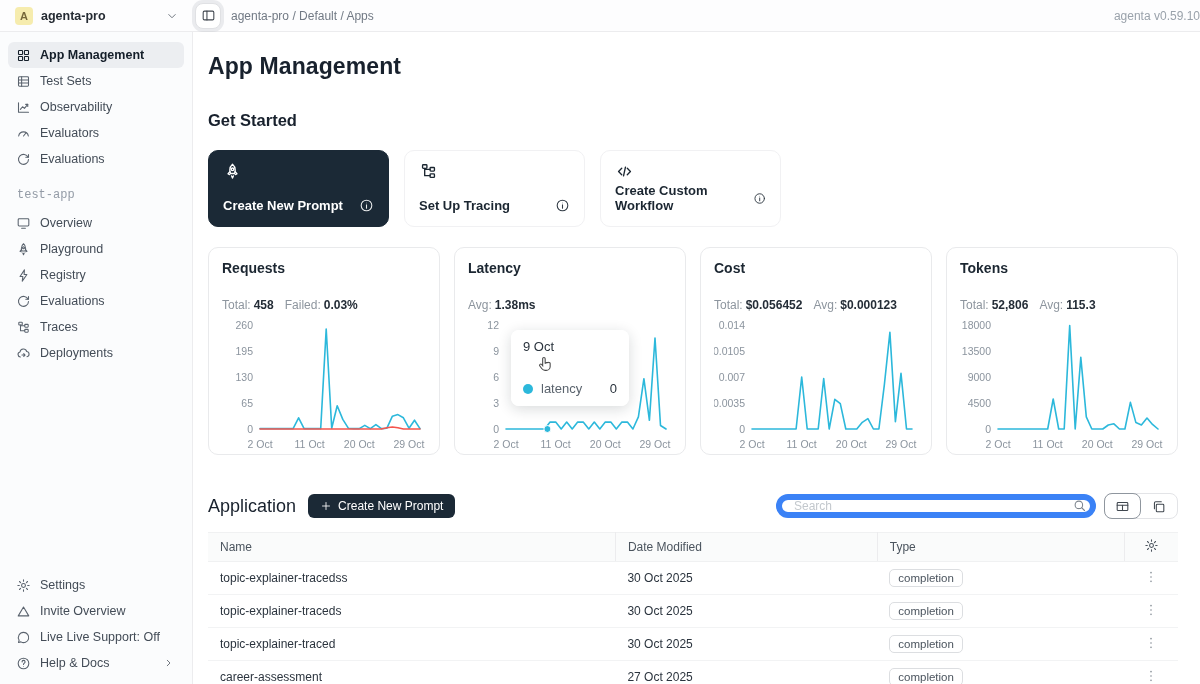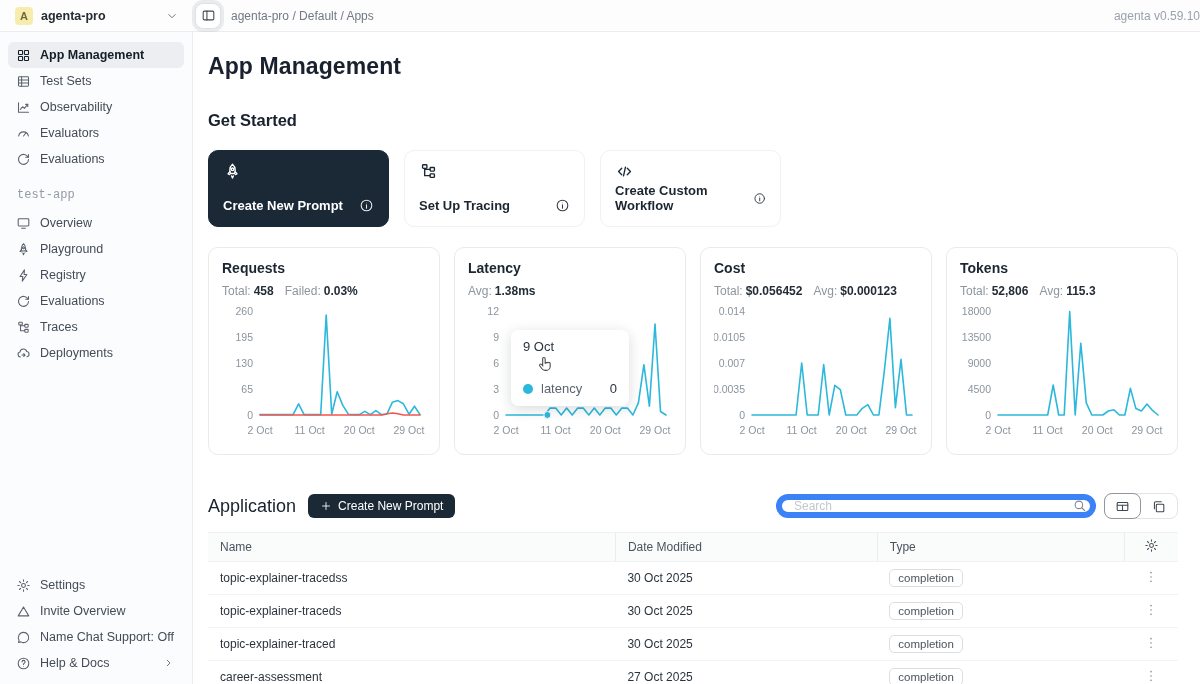--- a/index.html
+++ b/index.html
@@ -52,21 +52,21 @@
   .gs-card.dark { background:#1b2936; border-color:#1b2936; color:#fff; }
   .gs-icon { width:19px; height:19px; }
   .gs-bottom { display:flex; align-items:center; justify-content:space-between; font-size:13px; font-weight:600; }
   .gs-info { width:15px; height:15px; opacity:.9; cursor:pointer; }
 
   
   .charts-row { display:flex; gap:14px; margin-top:20px; }
   .chart-card { width:232px; height:208px; border:1px solid #e9eaec; border-radius:10px; background:#fff;
                 padding:12px 13px 4px; position:relative; }
   .chart-title { font-size:14px; font-weight:700; color:#1b2631; }
-  .chart-stats { font-size:12px; color:#8d959e; margin-top:8px; display:flex; gap:11px; white-space:nowrap; }
+  .chart-stats { font-size:12px; color:#8d959e; margin-top:22px; display:flex; gap:11px; white-space:nowrap; }
   .chart-stats b { color:#242d37; font-weight:700; margin-left:3px; }
   svg.chart { margin-top:5px; display:block; }
 
   .tooltip { position:absolute; left:56px; top:82px; width:118px; background:rgba(255,255,255,.97);
              border-radius:8px; box-shadow:0 3px 14px rgba(20,30,40,.16); padding:9px 12px 10px; z-index:5; }
   .tt-date { font-size:13px; color:#2a333d; }
   .tt-row { margin-top:27px; display:flex; align-items:center; font-size:13px; color:#5a636d; }
   .tt-dot { width:10px; height:10px; border-radius:50%; margin-right:8px; flex:0 0 10px; }
   .tt-val { margin-left:auto; color:#2a333d; }
   .cursor-icon { position:absolute; left:24px; top:25px; width:20px; height:20px; z-index:6; }
@@ -259,21 +259,21 @@
             </svg>
           </span>
           <span class="lbl">Invite Overview</span>
         </div>
         <div class="side-item">
           <span class="ic">
             <svg viewBox="0 0 24 24" fill="none" stroke="currentColor" stroke-width="1.7" stroke-linecap="round" stroke-linejoin="round">
               <path d="M12 3.8a8.2 8.2 0 0 0-7 12.5L4 20l3.9-1A8.2 8.2 0 1 0 12 3.8z"></path>
             </svg>
           </span>
-          <span class="lbl">Name Chat Support: Off</span>
+          <span class="lbl">Live Live Support: Off</span>
         </div>
         <div class="side-item">
           <span class="ic">
             <svg viewBox="0 0 24 24" fill="none" stroke="currentColor" stroke-width="1.7" stroke-linecap="round" stroke-linejoin="round">
               <circle cx="12" cy="12" r="8.5"></circle>
               <path d="M9.7 9.4a2.4 2.4 0 1 1 3.4 2.2c-.8.4-1.1 1-1.1 1.9"></path>
               <circle cx="12" cy="16.7" r="0.7" fill="currentColor" stroke="none"></circle>
             </svg>
           </span>
           <span class="lbl">Help &amp; Docs</span>

